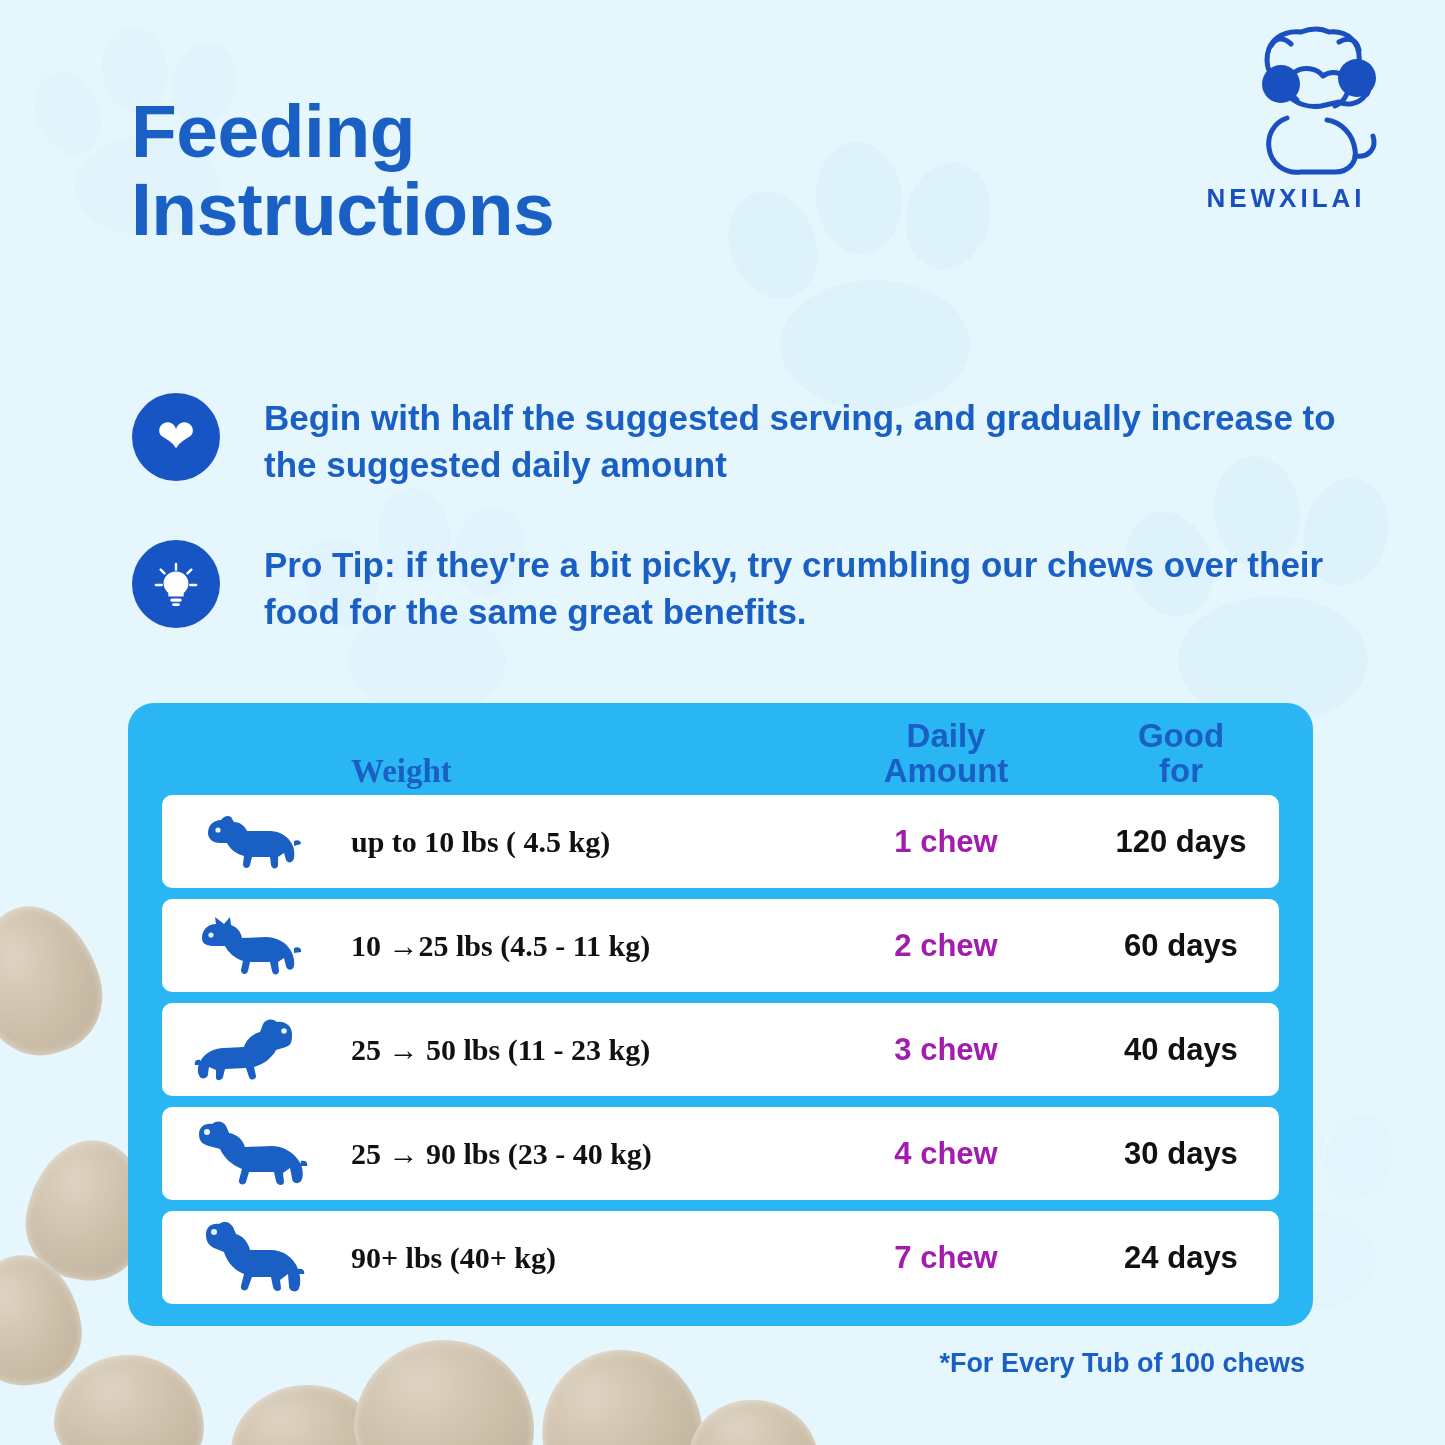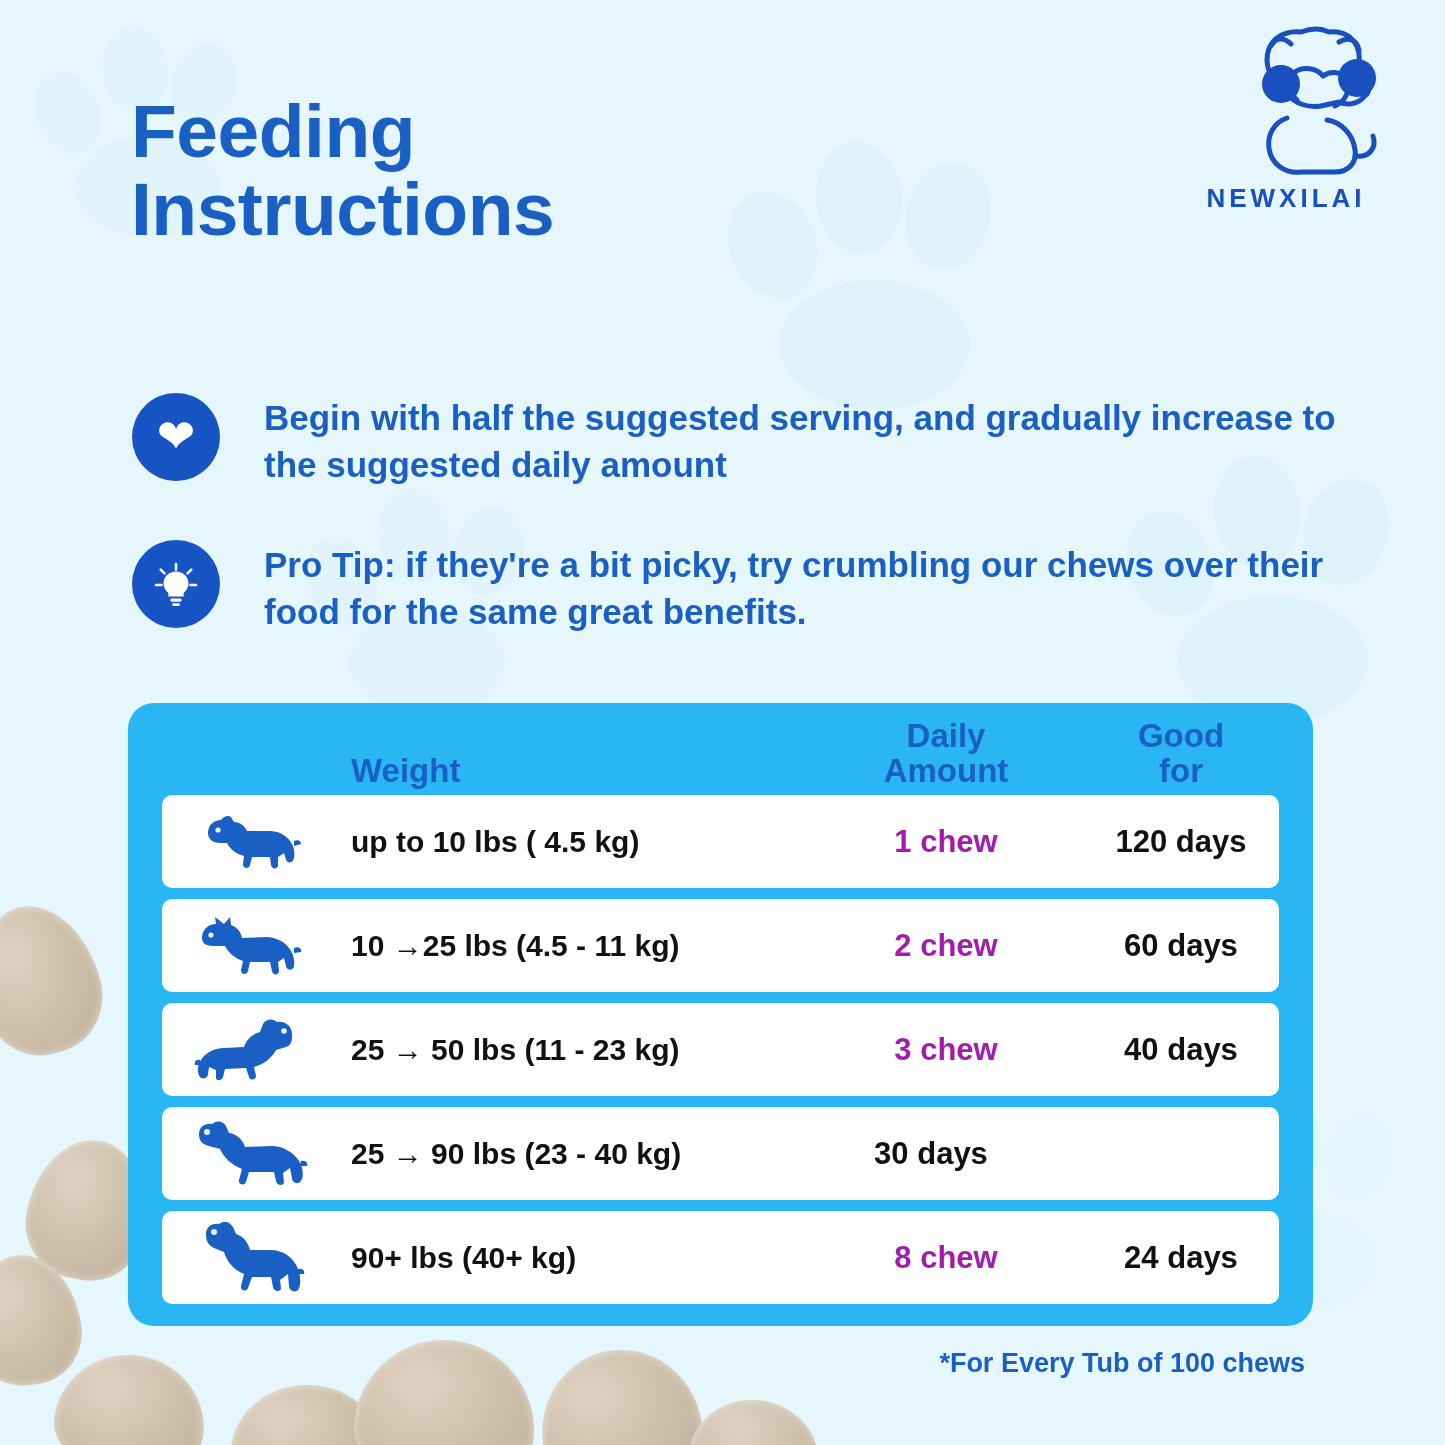--- a/index.html
+++ b/index.html
@@ -146,21 +146,21 @@
   }
   .th {
     color: #1a5fc4;
     font-weight: bold;
     font-size: 33px;
     line-height: 1.06;
     text-align: center;
     padding-bottom: 6px;
   }
   .col-icon  { width: 175px; flex: 0 0 175px; }
-  .col-weight{ width: 470px; flex: 0 0 470px; text-align: left; padding-left: 14px;}
+  .col-weight{ width: 470px; flex: 0 0 470px; text-align: left; padding-left: 14px; font-family: Liberation Serif, serif;}
   .col-daily { width: 250px; flex: 0 0 250px; }
   .col-good  { width: 220px; flex: 0 0 220px; }
 
   .trow {
     display: flex;
     align-items: center;
     background: #ffffff;
     height: 93px;
     margin: 0 34px 11px 34px;
     border-radius: 10px;
@@ -353,32 +353,33 @@
     </div>
 
     <div class="trow">
       <div class="cell col-icon dog-cell">
         <svg width="118" height="68" viewBox="0 0 118 68">
           <path fill="#1a5fc4" d="M8 14 C8 7 14 3 21 4 C26 0 32 1 35 6 L38 13 C46 14 52 20 54 27 L80 26 C92 26 102 32 108 41 C112 47 113 56 110 61 C107 65 101 63 101 58 L99 48 L92 53 L93 62 C93 66 86 66 85 61 L83 52 L58 52 L55 62 C54 66 47 65 48 60 L51 49 C41 45 33 38 29 29 L18 26 C11 24 8 21 8 14 Z M110 41 C115 40 117 43 116 46 L109 46 Z"></path>
           <circle cx="16" cy="12" r="3" fill="#e6f6fd"></circle>
         </svg>
       </div>
       <div class="cell weight col-weight">25 → 90 lbs (23 - 40 kg)</div>
+      <div class="cell daily col-daily">4 chew</div>
       <div class="cell col-good">30 days</div>
     </div>
 
     <div class="trow">
       <div class="cell col-icon dog-cell">
         <svg width="112" height="72" viewBox="0 0 112 72">
           <path fill="#1a5fc4" d="M12 12 C12 5 18 1 25 2 C30 -2 36 0 39 5 L42 12 C49 14 54 20 56 28 L76 28 C90 28 100 36 104 47 C107 55 107 64 104 68 C101 71 95 69 95 64 L94 52 L86 58 L87 66 C87 70 80 70 79 65 L77 55 L58 55 L54 66 C53 70 46 69 47 64 L50 52 C40 48 33 40 30 30 L20 26 C14 23 12 19 12 12 Z M104 47 C109 46 111 49 110 52 L103 52 Z"></path>
           <circle cx="20" cy="10" r="3" fill="#e6f6fd"></circle>
         </svg>
       </div>
       <div class="cell weight col-weight">90+ lbs (40+ kg)</div>
-      <div class="cell daily col-daily">8 chew</div>
+      <div class="cell daily col-daily">7 chew</div>
       <div class="cell col-good">24 days</div>
     </div>
 
   </div>
 
   <div class="footnote">*For Every Tub of 100 chews</div>
 
 </div>
 
 </body></html>

